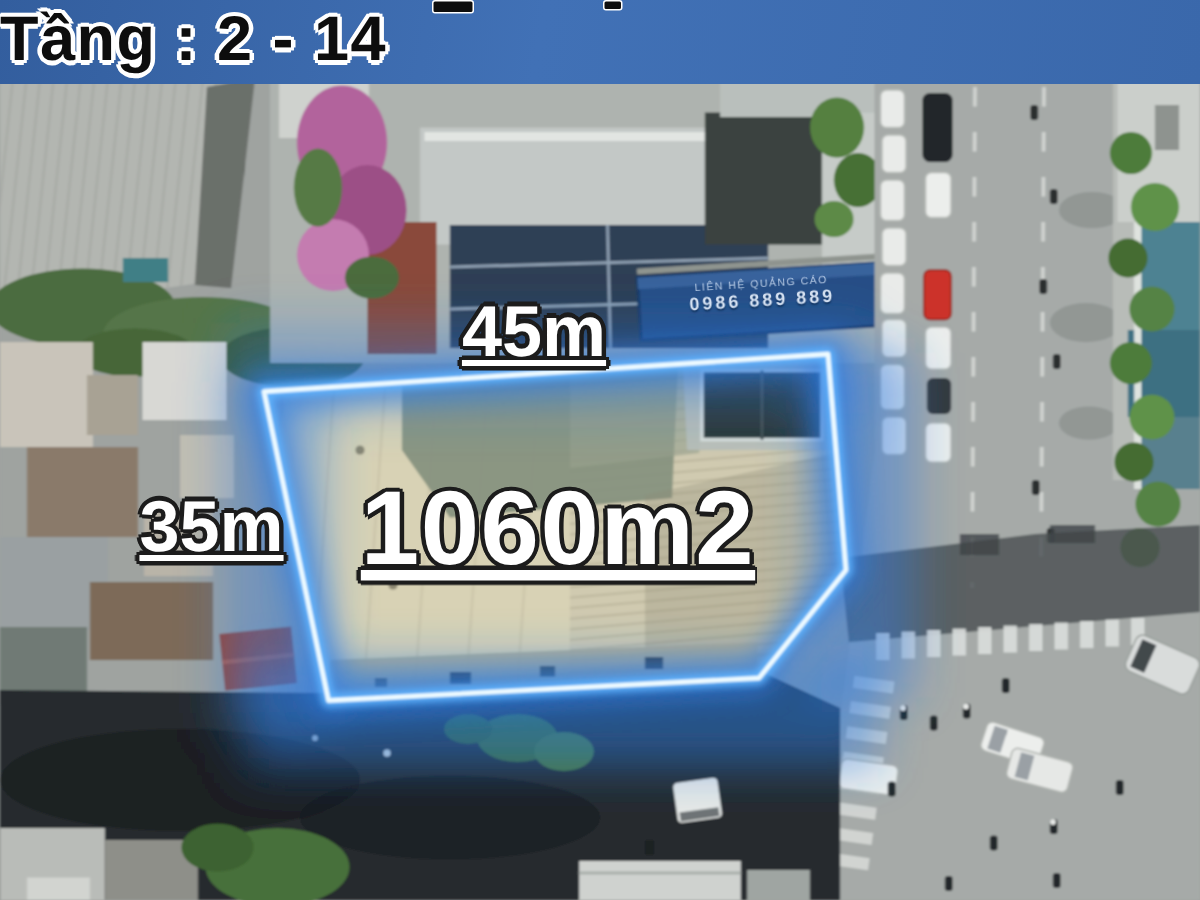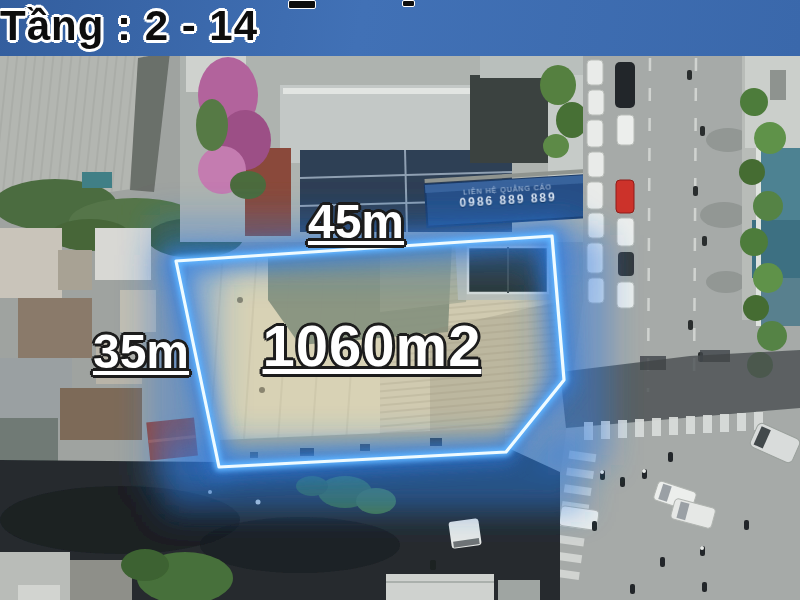--- a/index.html
+++ b/index.html
@@ -37,21 +37,21 @@
     transform:translateX(-50%);white-space:nowrap;
     text-shadow:
       -3px 0 0 var(--label-outline,#1c1c1c), 3px 0 0 var(--label-outline,#1c1c1c),
       0 -3px 0 var(--label-outline,#1c1c1c), 0 3px 0 var(--label-outline,#1c1c1c),
       -2px -2px 0 var(--label-outline,#1c1c1c), 2px -2px 0 var(--label-outline,#1c1c1c),
       -2px 2px 0 var(--label-outline,#1c1c1c), 2px 2px 0 var(--label-outline,#1c1c1c);
     text-decoration: underline;
   }
   .dim-top{left:356px;top:194px;font-size:48px;}
   .dim-left{left:141px;top:324px;font-size:48px;}
-  .dim-area{left:372px;top:312px;font-size:58px;letter-spacing:1px;}
+  .dim-area{left:372px;top:312px;font-size:70px;letter-spacing:1px;}
   
   .billboard-text{
     position:absolute;left:432px;top:186px;width:152px;z-index:4;
     transform:rotate(-3.5deg);text-align:center;filter:blur(0.4px);
     color:#d9e8fb;line-height:1.15;
   }
   .billboard-text .l1{font-size:7px;letter-spacing:1px;opacity:.8;}
   .billboard-text .l2{font-size:12px;font-weight:700;letter-spacing:2px;color:#e8f1fd;
     text-shadow:0 1px 1px #12335e;opacity:.9;}
 </style>

